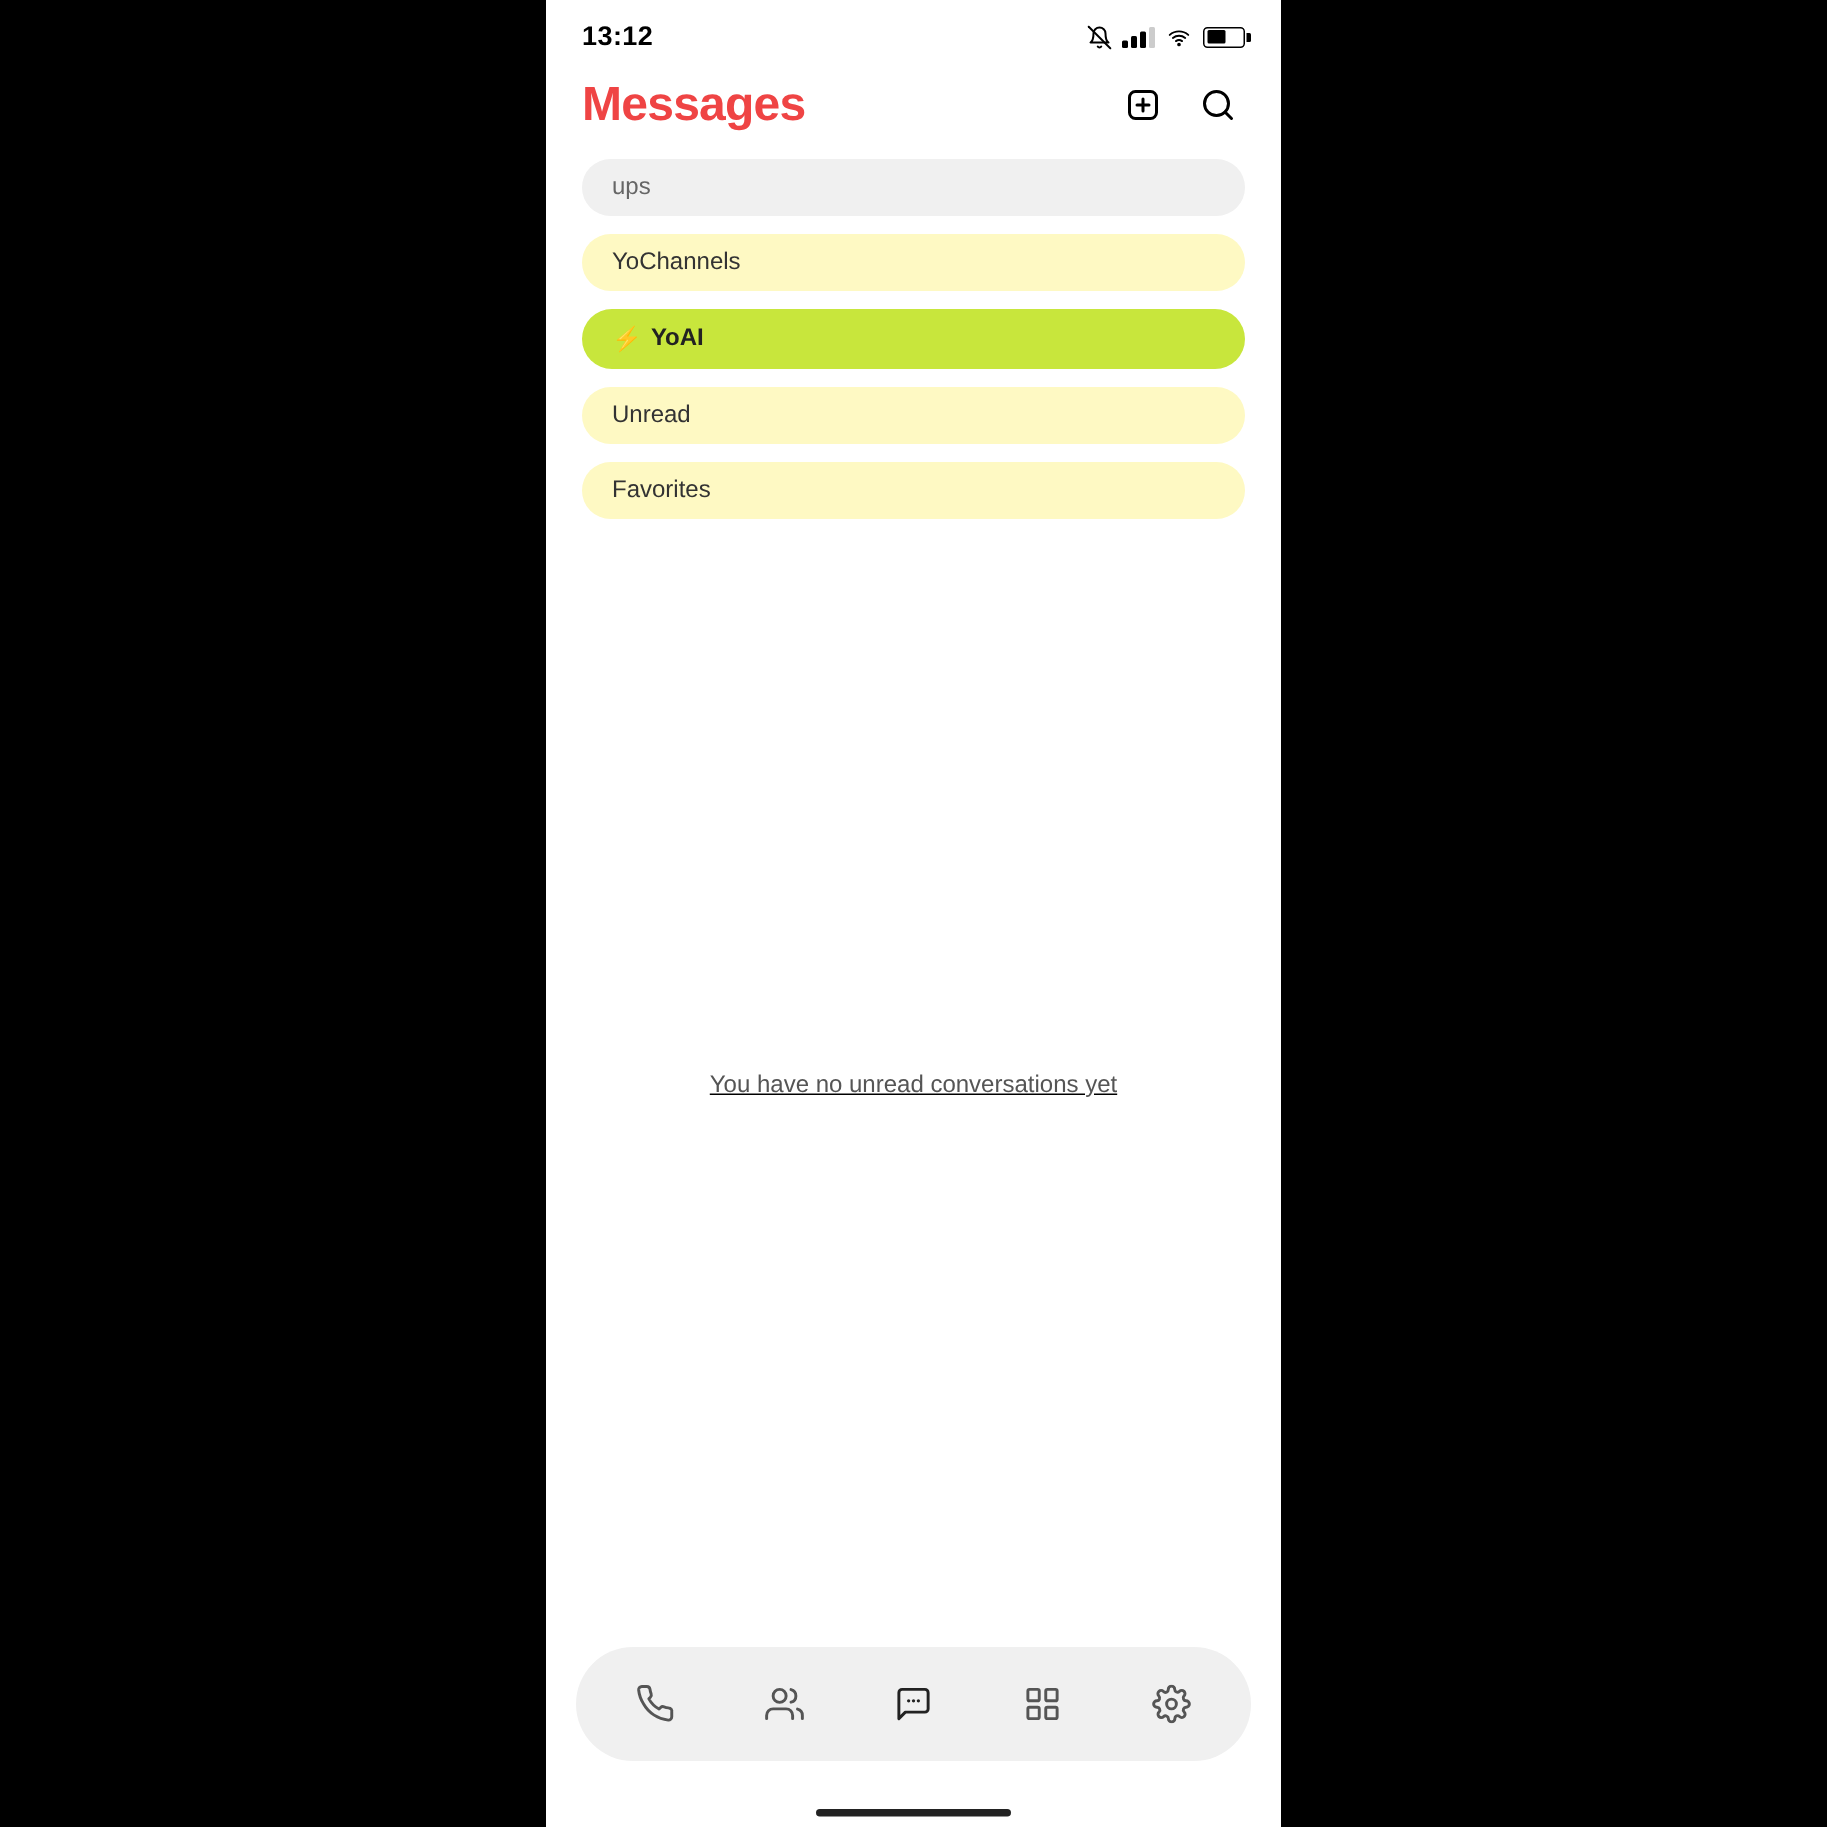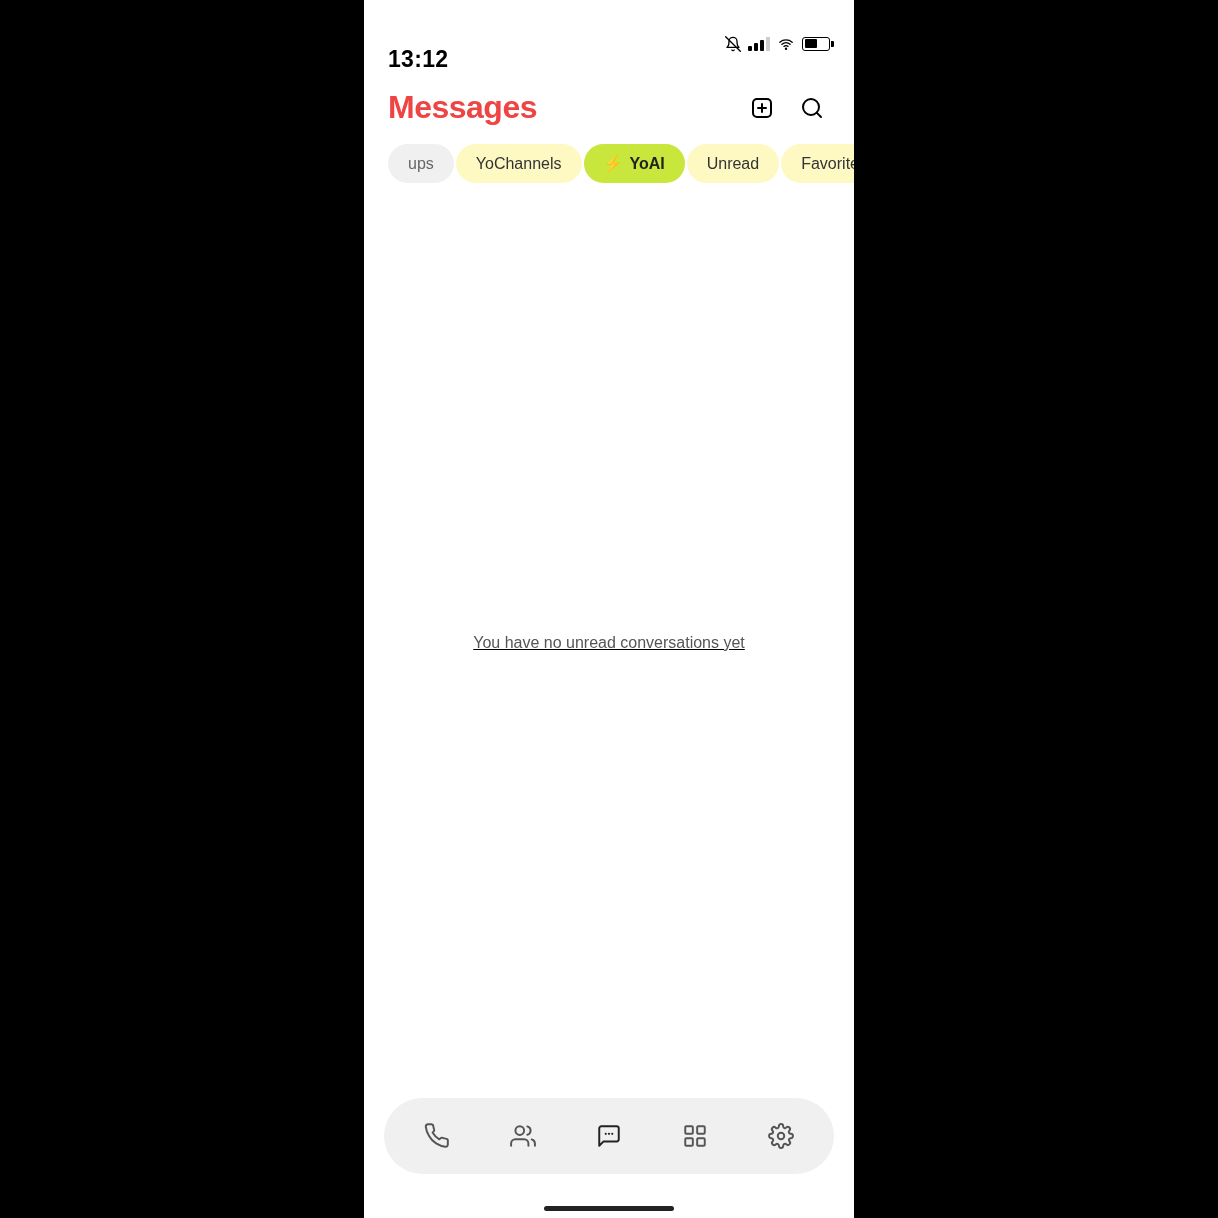--- a/index.html
+++ b/index.html
@@ -31,25 +31,24 @@
     
     .status-bar {
       display: flex;
       justify-content: space-between;
       align-items: center;
       padding: 14px 24px 8px;
       flex-shrink: 0;
     }
 
     .status-time {
-      font-size: 23px;
+      font-size: 18px;
       font-weight: 600;
       color: #000;
       letter-spacing: 0.3px;
-      margin-top: 32px;
     }
 
     .status-icons {
       display: flex;
       align-items: center;
       gap: 7px;
     }
 
     .signal-icon {
       display: flex;
@@ -126,25 +125,26 @@
     }
 
     .header-btn svg {
       width: 24px;
       height: 24px;
     }
 
     
     .filter-tabs {
       display: flex;
-      gap: 2px;
+      gap: 12px;
       padding: 6px 24px 16px;
       overflow-x: auto;
       flex-shrink: 0;
       scrollbar-width: none;
+      flex-direction: column;
     }
 
     .filter-tabs::-webkit-scrollbar {
       display: none;
     }
 
     .tab-pill {
       display: flex;
       align-items: center;
       gap: 6px;

